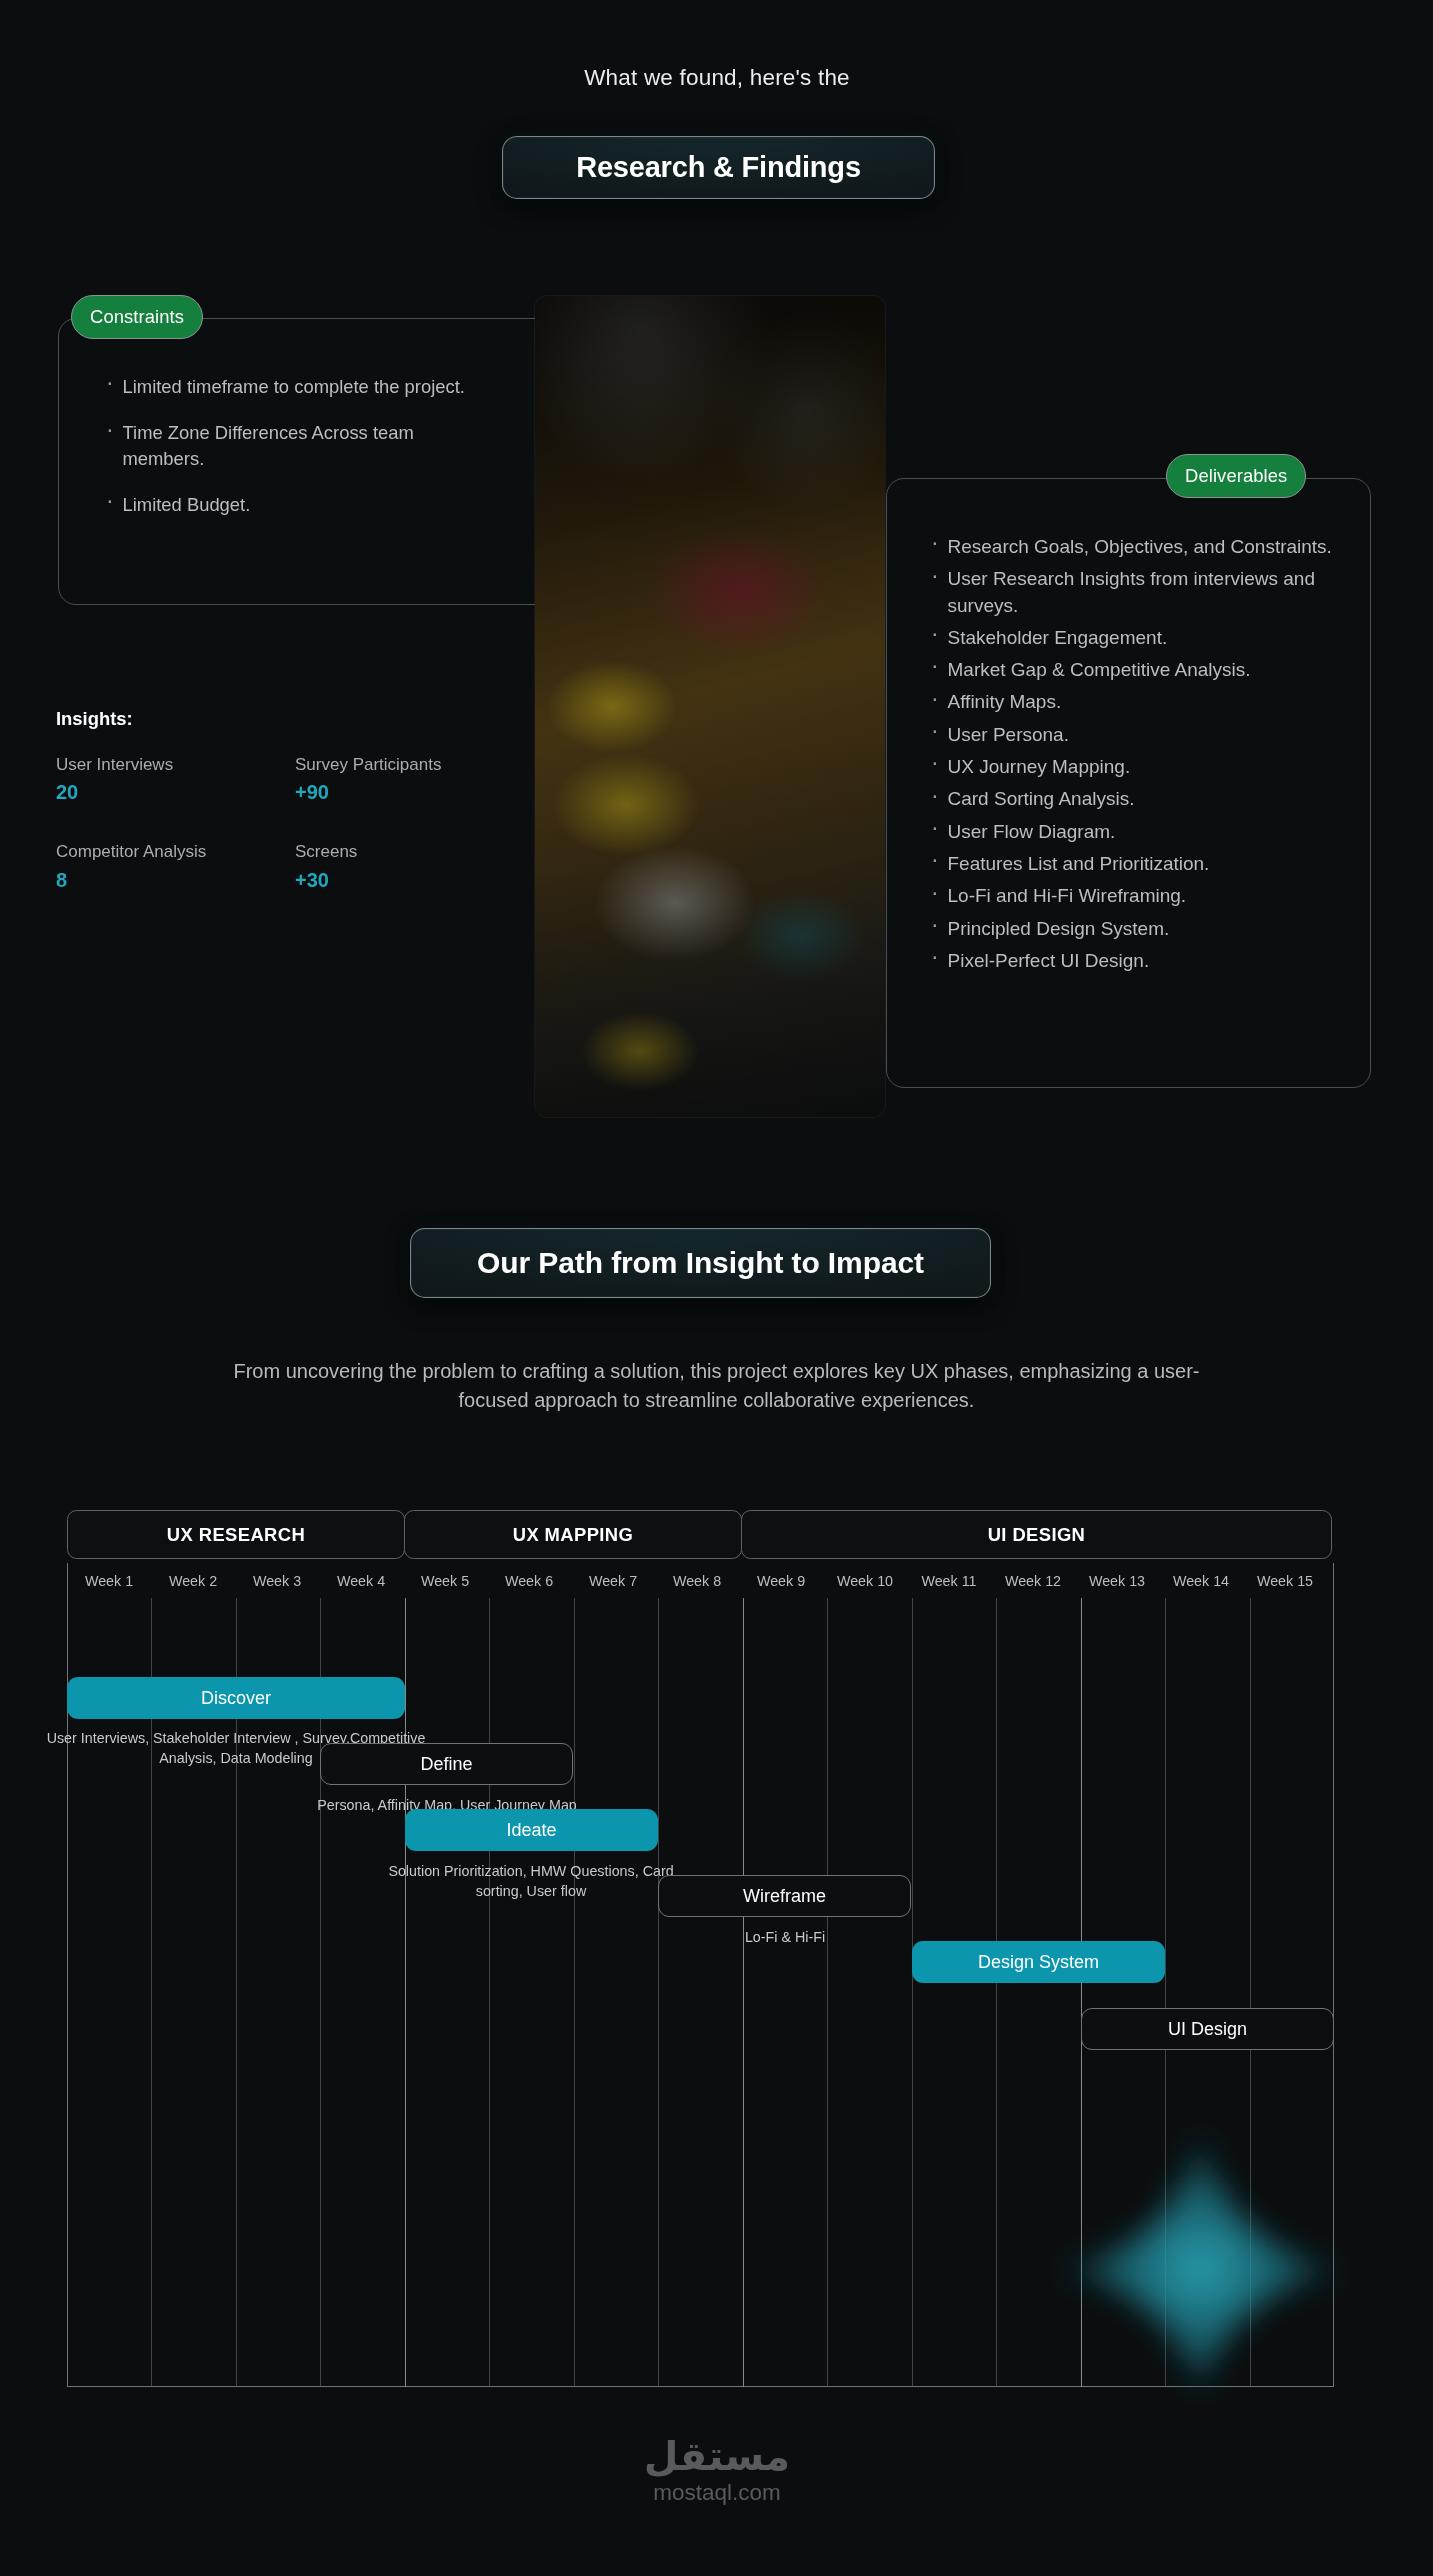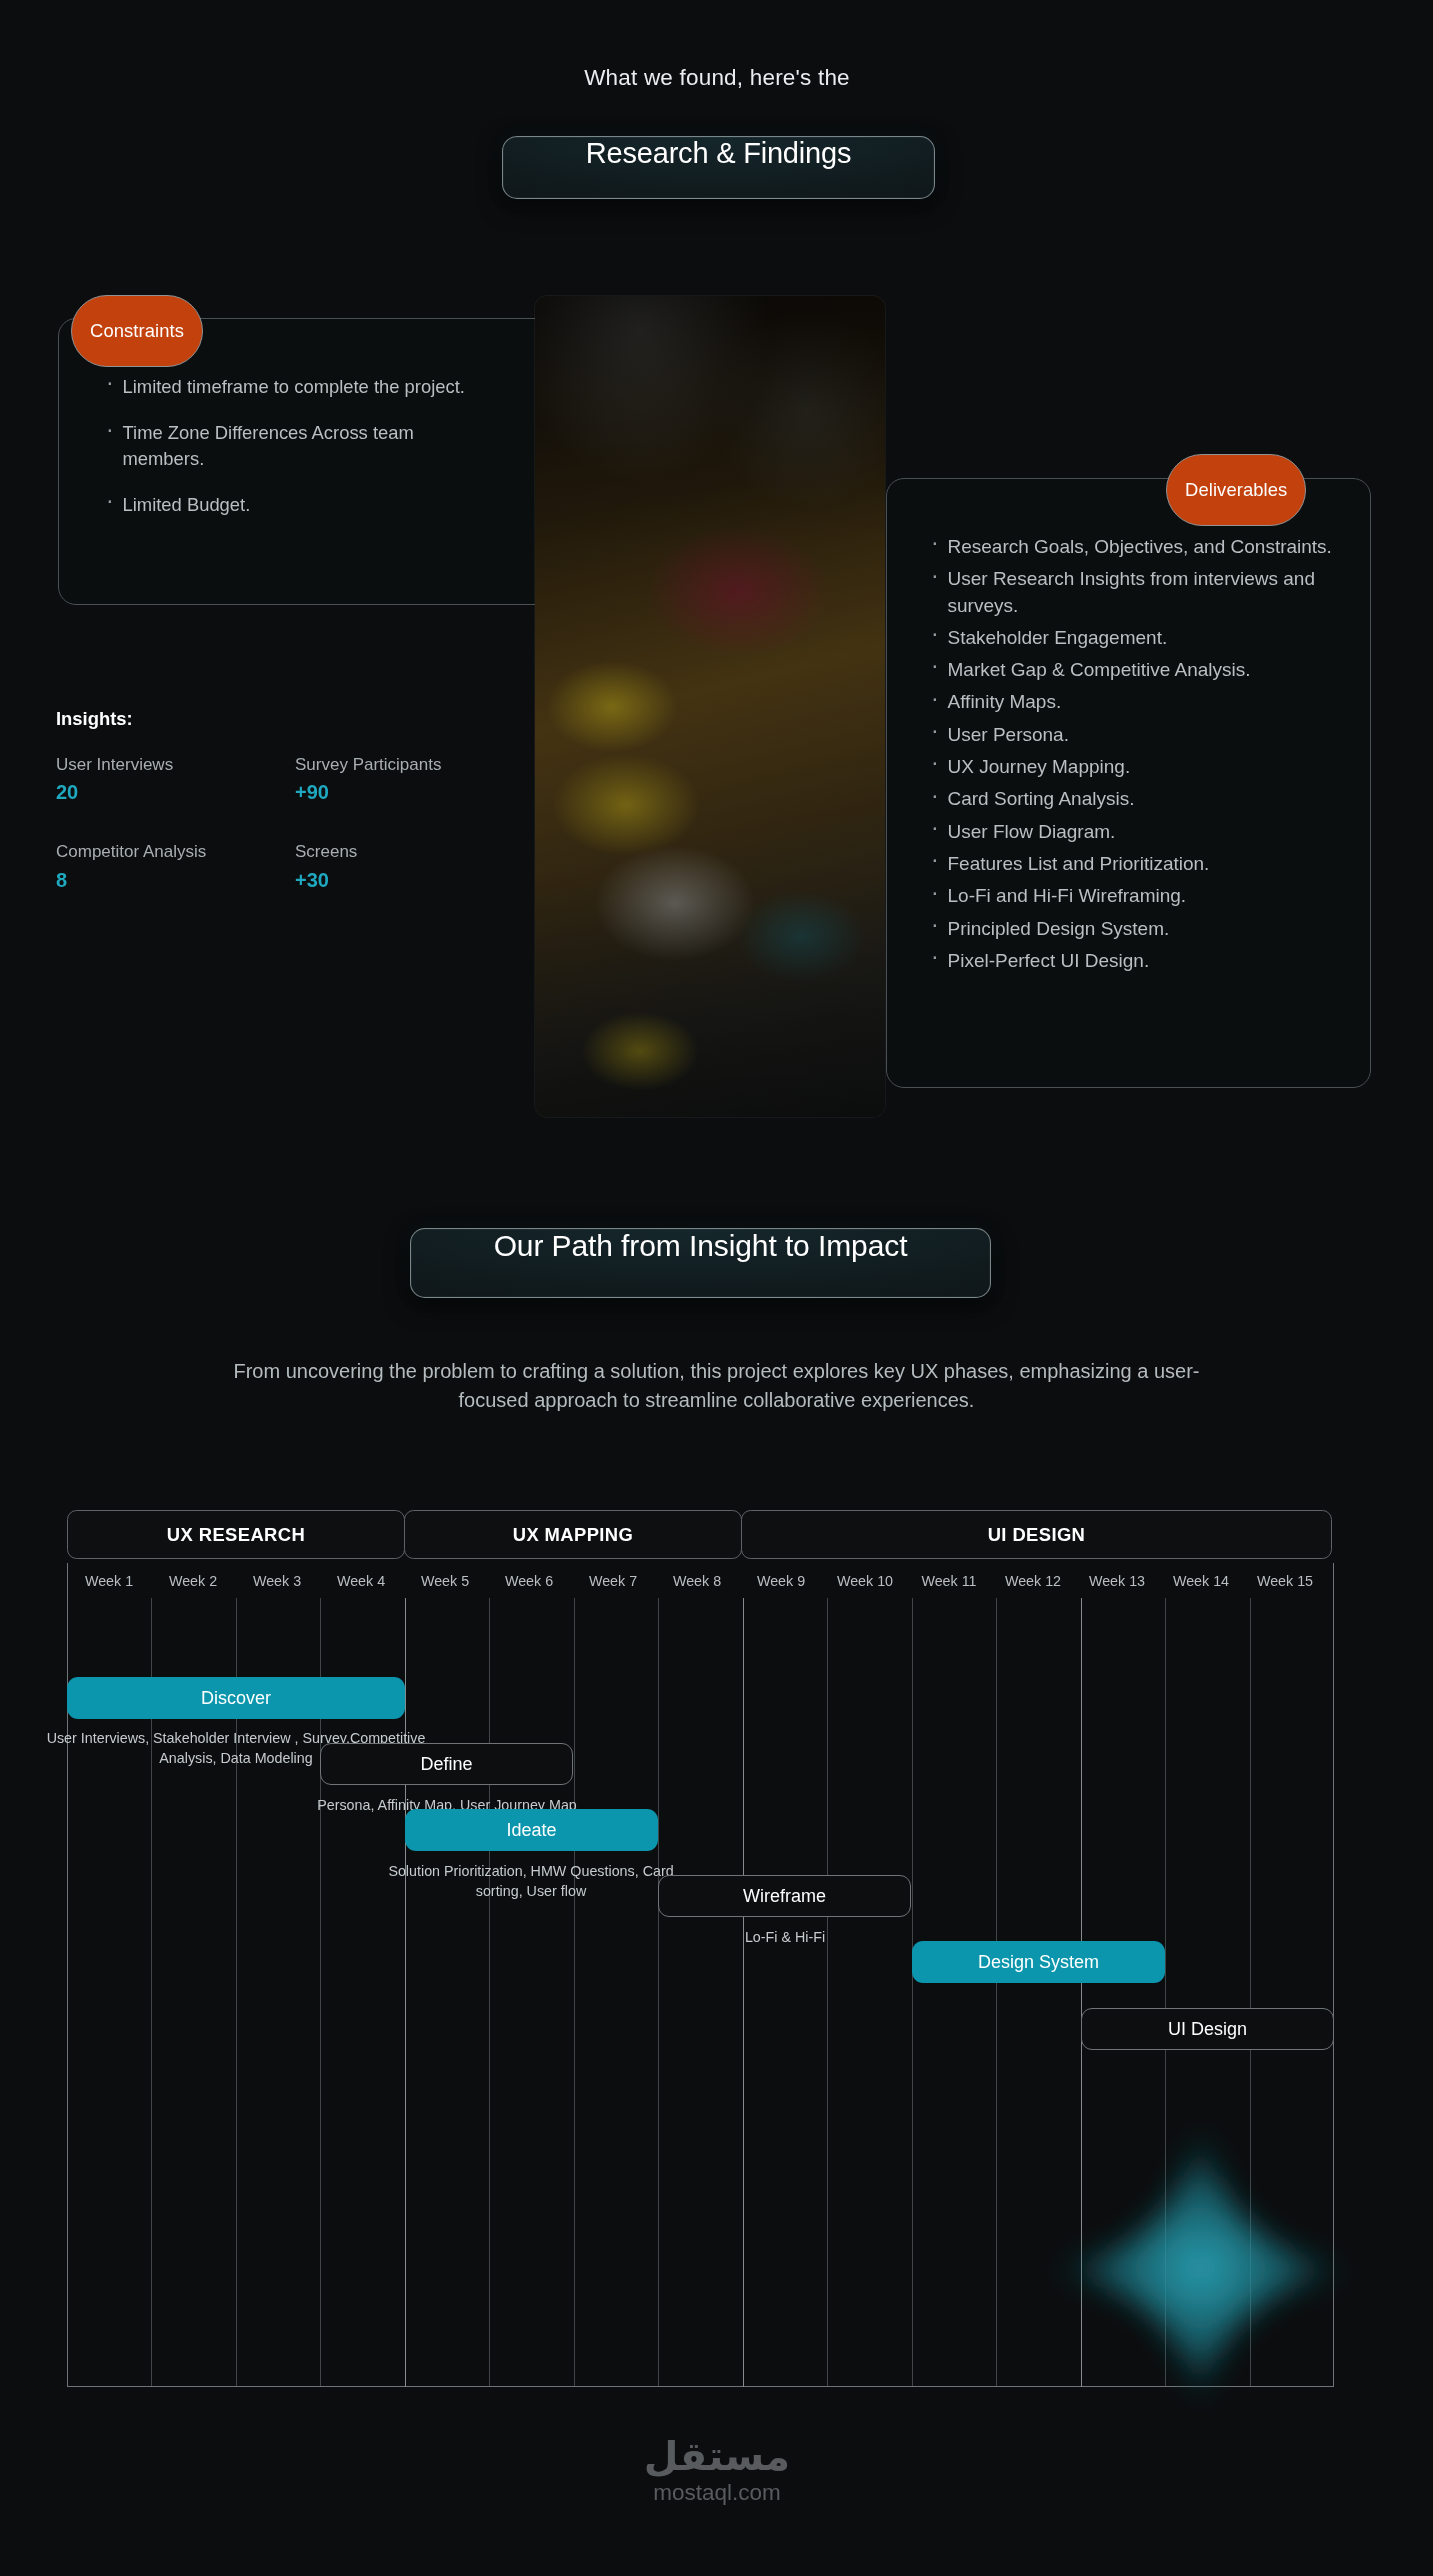--- a/index.html
+++ b/index.html
@@ -10,23 +10,23 @@
     font-family: "Liberation Sans", sans-serif;
     overflow: hidden;
   }
   body { position: relative; }
 
   
   .pill-label {
     display: inline-block;
     border: 1px solid #8e9396;
     border-radius: 682px;
-    background: #c2410c;
+    background: #15803d;
     color: #ffffff;
-    padding: 24px 18px;
+    padding: 10px 18px;
     font-size: 18.4px;
     letter-spacing: 0.1px;
     position: relative;
     z-index: 4;
   }
 
   
   .eyebrow {
     position: absolute;
     top: 65px; left: 0; width: 1434px;
@@ -42,24 +42,24 @@
     position: absolute;
     border-radius: 15px;
     background:
       radial-gradient(130% 180% at 50% 0%, #15272c 0%, #10191c 55%, #0c1214 100%);
     border: 0.7px solid rgba(210,225,230,.55);
     box-shadow:
       0 0 0 0.7px rgba(255,255,255,.06) inset,
       0 6.8px 23px rgba(0,0,0,.75),
       0 0 18px rgba(40,120,140,.10);
     display: flex;
-    align-items: flex-start;
+    align-items: center;
     justify-content: center;
     color: #fff;
-    font-weight: 400;
+    font-weight: 700;
   }
   #hero-plate {
     top: 136px; left: 502px; width: 433px; height: 63px;
     font-size: 29px;
     letter-spacing: -0.2px;
   }
   #path-plate {
     top: 1228px; left: 410px; width: 581px; height: 70px;
     font-size: 30px;
     letter-spacing: -0.1px;

